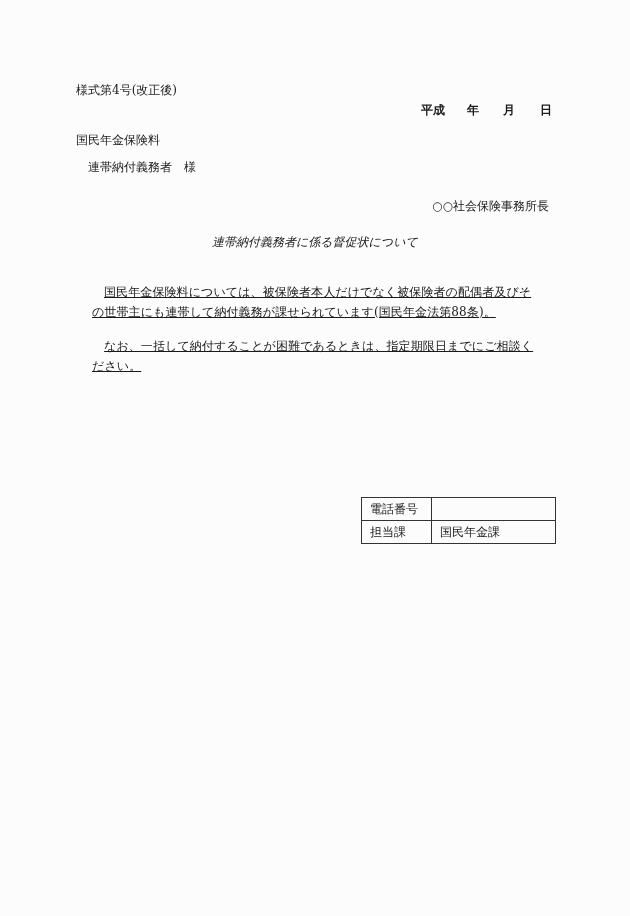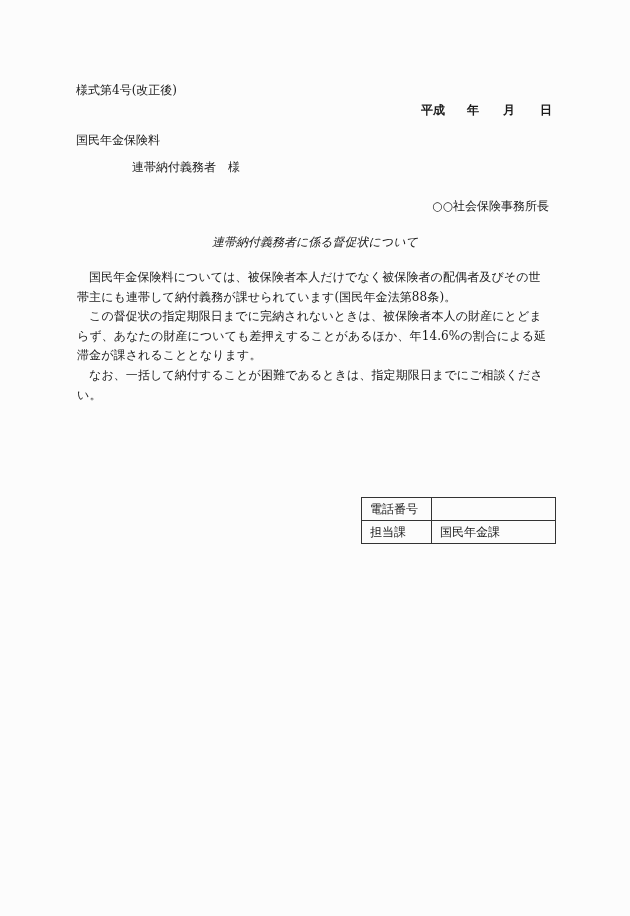--- a/index.html
+++ b/index.html
@@ -5,25 +5,25 @@
   html, body { margin:0; padding:0; }
   body {
     width:630px; height:916px; background:#fcfcfc; position:relative; overflow:hidden;
     font-family:"DejaVu Serif","Liberation Serif",serif; color:#1a1a1a; font-size:12px;
   }
   .abs { position:absolute; white-space:nowrap; line-height:16px;text-align:right; }
   #form-number { left:76px; top:82px; }
   #date-line { top:102px; left:421px; width:130px; }
   #date-line span { position:absolute; top:0;font-weight:bold; }
   #recipient-1 { left:76px; top:124px;margin-top:8px; }
-  #recipient-2 { left:88px; top:159px;margin-left:44px; }
+  #recipient-2 { left:88px; top:159px; }
   #sender { right:81px; top:198px; }
   #subject { left:212px; top:234px;font-style:italic; }
   #body { position:absolute; left:77px; top:268px; width:475px; line-height:19.6px; }
-  #body p { margin:0; text-indent:12px; letter-spacing:0.1px; word-break:break-all; }
+  #body p { margin:15px; text-indent:12px; letter-spacing:0.1px; word-break:break-all;text-decoration:underline; }
   #contact-table { position:absolute; left:361px; top:497px; border-collapse:collapse; }
   #contact-table td { border:1px solid #333; height:22px; padding:0 0 0 8px; font-size:12px; vertical-align:middle; }
   #contact-table td.lbl { width:61px; }
   #contact-table td.val { width:115px; }
 </style>
 </head>
 <body>
 
 <div class="abs" id="form-number">様式第4号(改正後)</div>
 
@@ -36,21 +36,20 @@
 
 <div class="abs" id="recipient-1">国民年金保険料</div>
 <div class="abs" id="recipient-2">連帯納付義務者　様</div>
 
 <div class="abs" id="sender">○○社会保険事務所長</div>
 
 <div class="abs" id="subject">連帯納付義務者に係る督促状について</div>
 
 <div id="body">
   <p>国民年金保険料については、被保険者本人だけでなく被保険者の配偶者及びその世帯主にも連帯して納付義務が課せられています(国民年金法第88条)。</p>
-  <p>この督促状の指定期限日までに完納されないときは、被保険者本人の財産にとどまらず、あなたの財産についても差押えすることがあるほか、年14.6%の割合による延滞金が課されることとなります。</p>
   <p>なお、一括して納付することが困難であるときは、指定期限日までにご相談ください。</p>
 </div>
 
 <table id="contact-table">
   <tbody>
       <tr>
     <td class="lbl">電話番号</td>
     <td class="val"></td>
   </tr>
   <tr>

